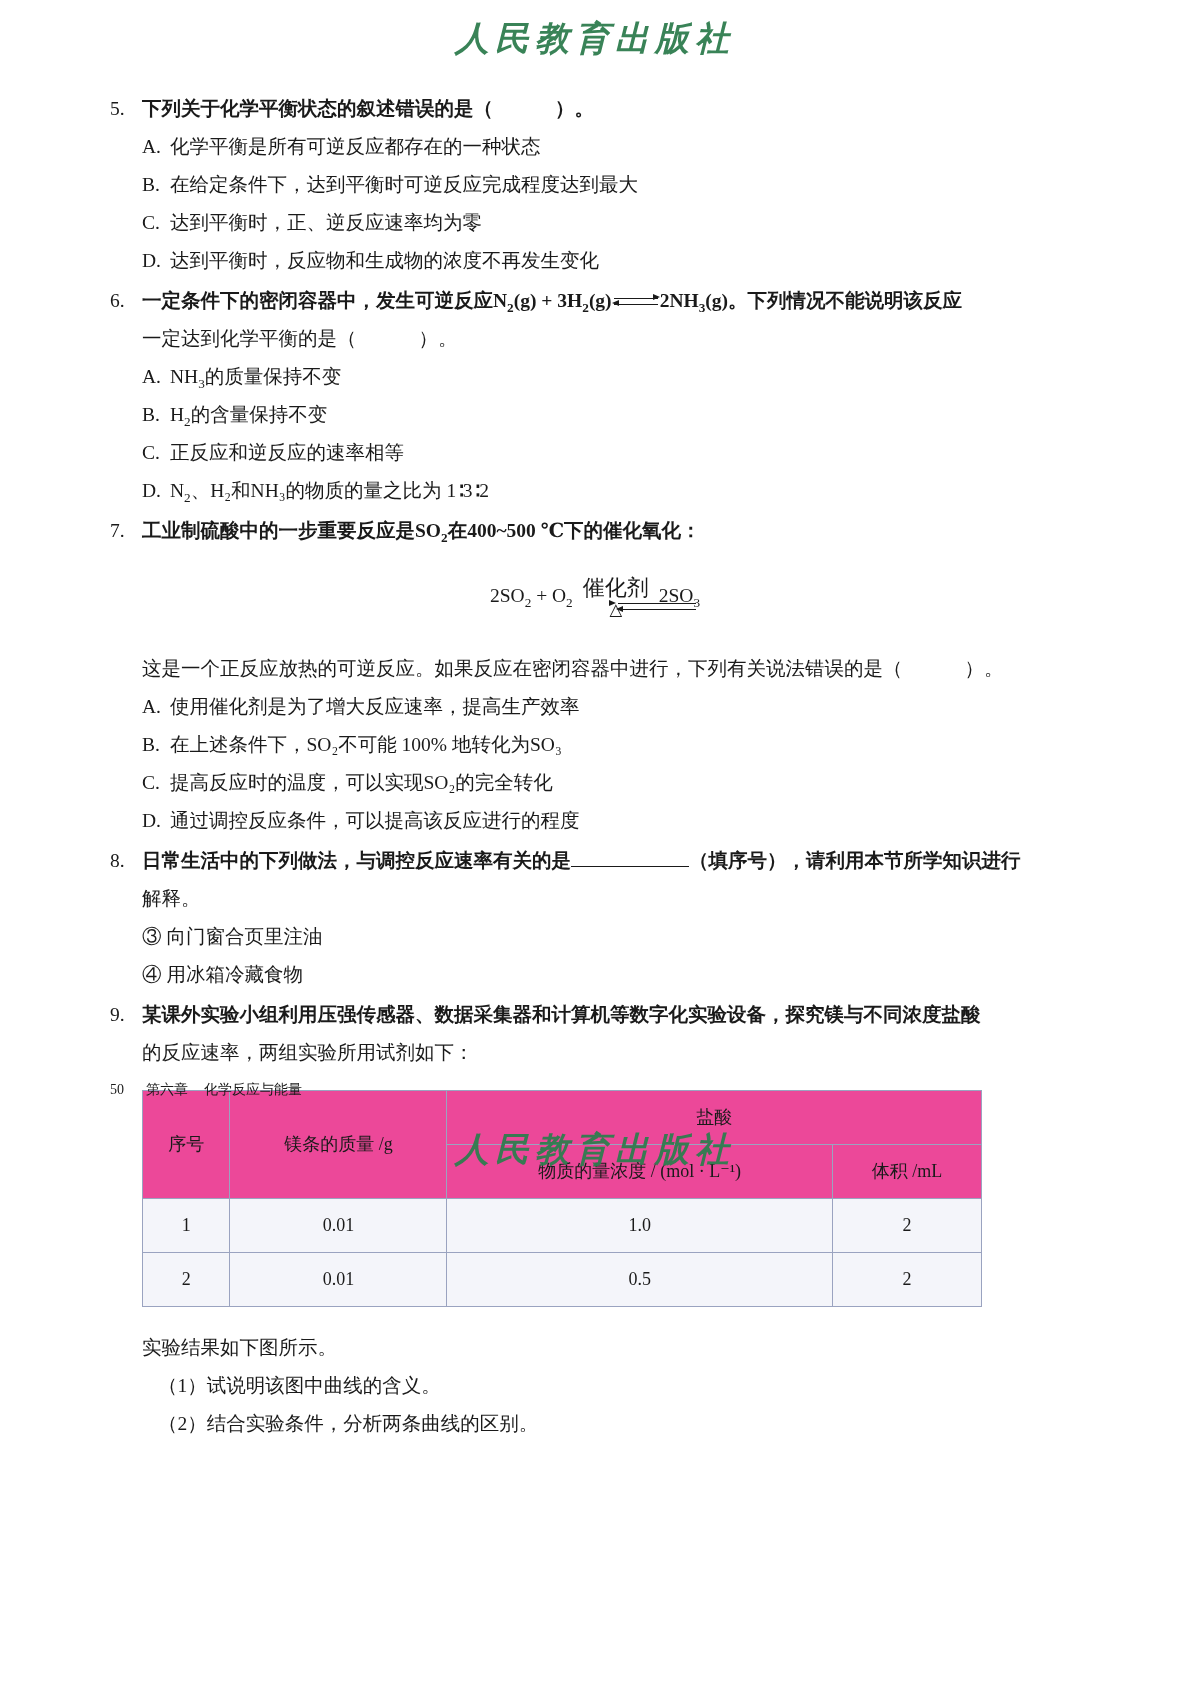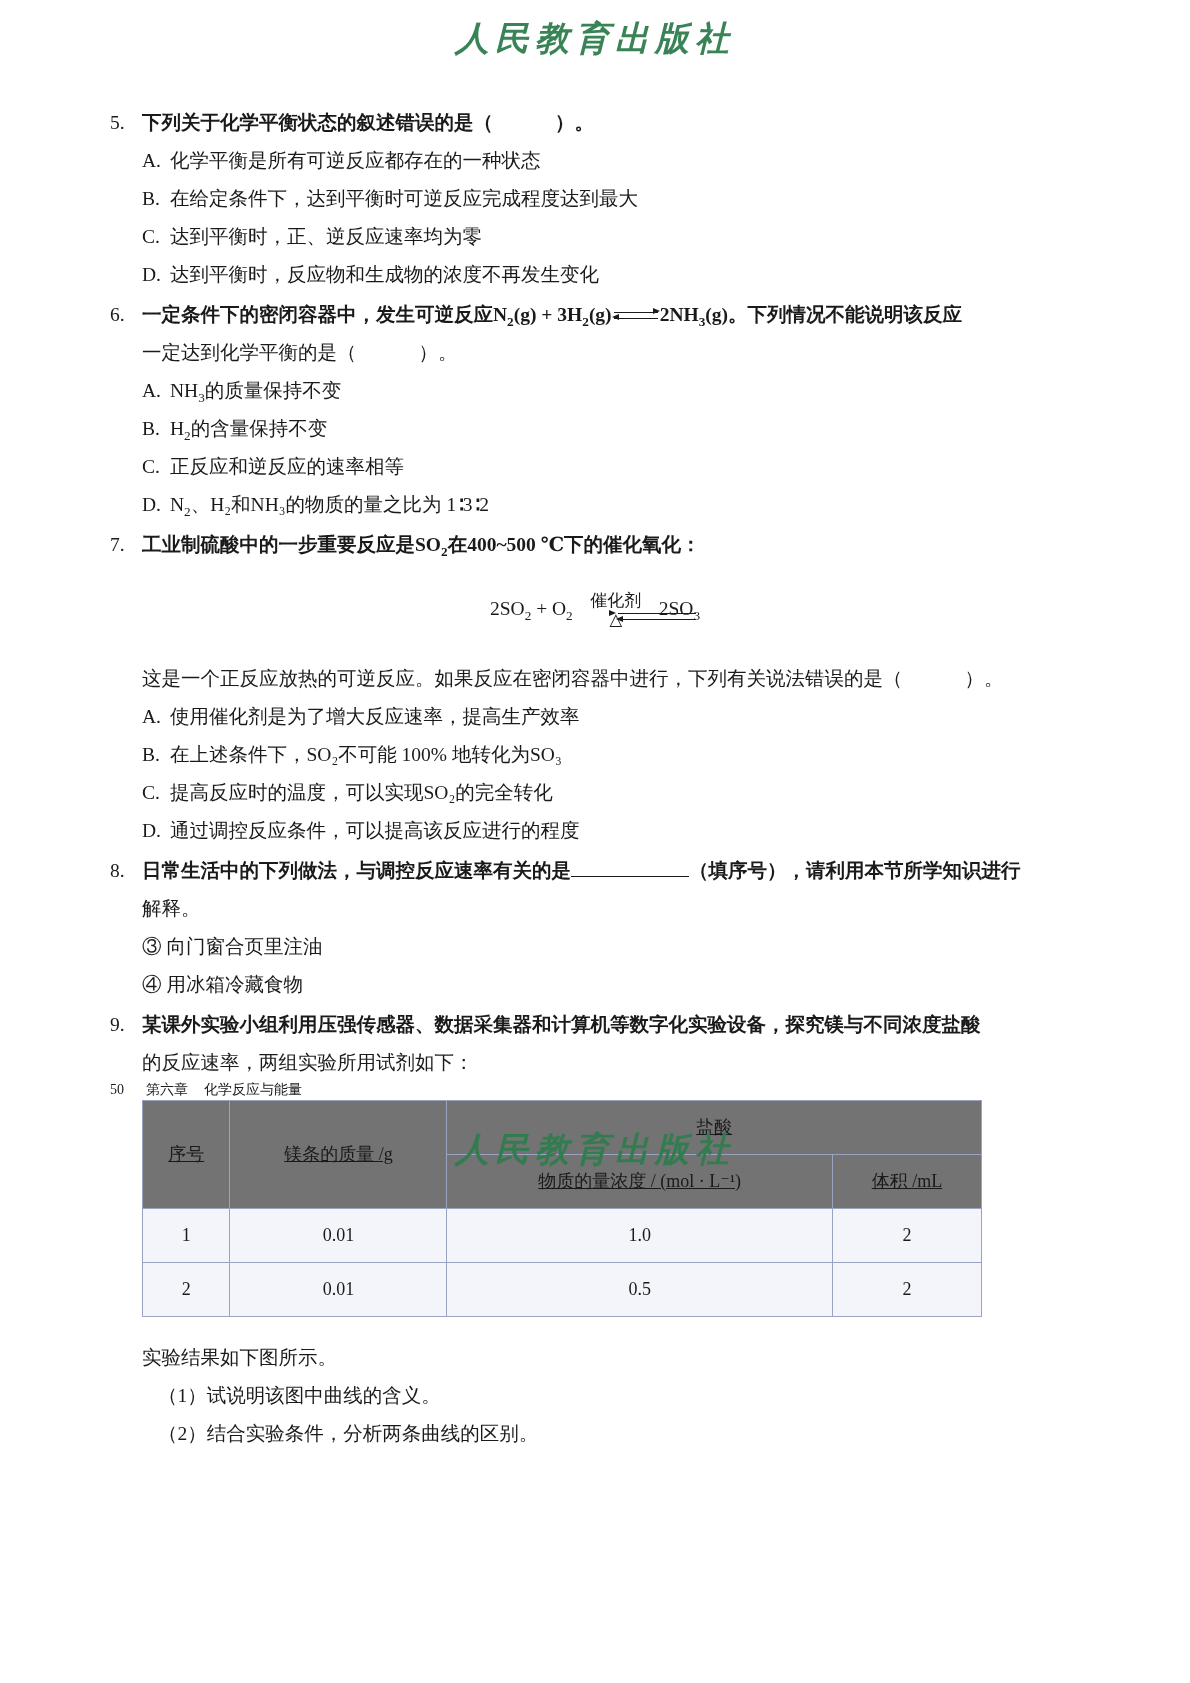--- a/index.html
+++ b/index.html
@@ -12,21 +12,21 @@
     height: 1683px;
     position: relative;
     font-family: "Liberation Serif", "DejaVu Serif", serif;
     color: #1a1a1a;
   }
   .page {
     position: relative;
     width: 1190px;
     height: 1191px;
     box-sizing: border-box;
-    padding: 14px 110px;
+    padding: 0 110px;
   }
   
   .pub-mark {
     text-align: center;
     color: #2f7d4f;
     font-family: "Liberation Serif", "DejaVu Serif", serif;
     font-size: 34px;
     font-weight: bold;
     font-style: italic;
     letter-spacing: 6px;
@@ -134,21 +134,21 @@
   }
   .rxn .arrow-stack {
     display: inline-block;
     position: relative;
     vertical-align: middle;
     margin: 0 2px;
     width: 82px;
   }
   .rxn .arrow-stack .above {
     display: block;
-    font-size: 17px;
+    font-size: 22px;
     text-align: center;
     line-height: 1.1;
     margin-bottom: 1px;
   }
   .rxn .arrow-stack .below {
     display: block;
     font-size: 16.5px;
     text-align: center;
     line-height: 1.1;
     margin-top: 1px;
@@ -189,22 +189,21 @@
     width: 840px;
     font-size: 18px;
   }
   table.data th, table.data td {
     border: 1px solid #9aa3c0;
     text-align: center;
     padding: 9px 6px;
     font-weight: normal;
   }
   table.data thead th {
-    background: #737373;
-    text-decoration: underline;
+    background: #ec4899;
   }
   table.data tbody td {
     background: #f4f5fa;
   }
   .tail-note { margin-left: 32px; margin-top: 22px; }
   .sub-q { margin-left: 48px; }
   
   .footer {
     position: absolute;
     left: 110px;

